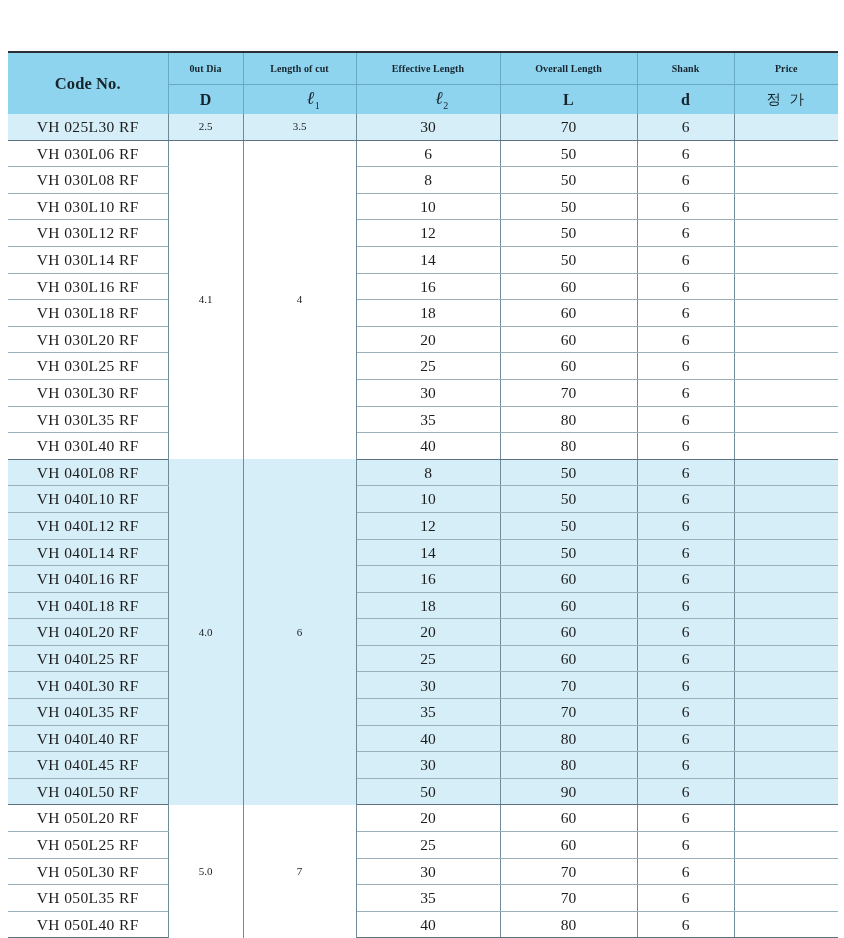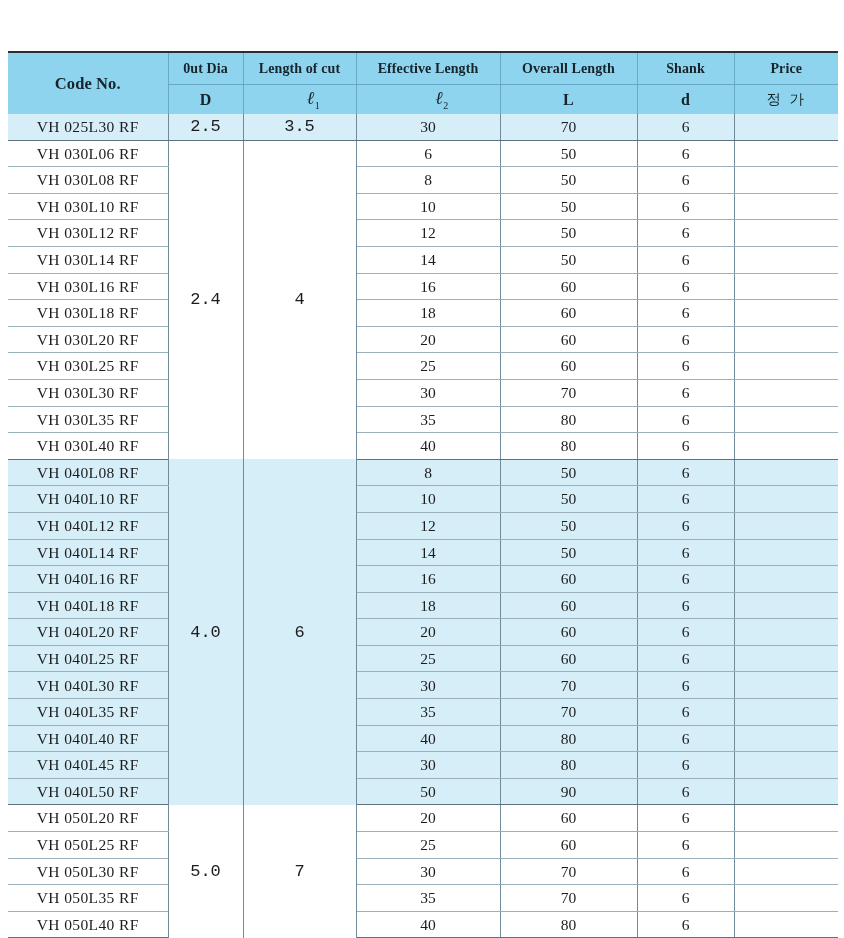--- a/index.html
+++ b/index.html
@@ -39,21 +39,21 @@
   table.spec col.c-l2    { width: 144px; }
   table.spec col.c-L     { width: 137px; }
   table.spec col.c-d2    { width: 97px;  }
   table.spec col.c-price { width: 104px; }
 
   thead th {
     background: #8FD4EF;
     border-left: 1px solid #6aa9c4;
     border-right: 1px solid #6aa9c4;
     font-weight: bold;
-    font-size: 14px;
+    font-size: 10px;
     color: #16242b;
     padding: 0;
     text-align: center;
     vertical-align: middle;
     letter-spacing: 0.1px;
   }
   thead th.code-head {
     border-left: none;
     font-size: 16.5px;
   }
@@ -98,22 +98,21 @@
   }
   tbody td.code {
     border-left: none;
     text-align: center;
     letter-spacing: 0.4px;
     font-size: 15.5px;
   }
   tbody td.price { border-right: none; }
   tbody td.grp {
     border-bottom: none;
-    font-size: 17px;
-    font-family: Liberation Mono, monospace;
+    font-size: 11px;
   }
   tbody tr.tinted > td { background: #D6EEF7; }
   tbody tr.tinted > td.grp { background: #D6EEF7; }
   tbody tr:last-child > td { border-bottom: none; }
   tbody tr.grp-end > td { border-bottom: 1px solid #5d727e; }
 </style>
 </head>
 <body>
 
 <div id="page">
@@ -158,21 +157,21 @@
             <td class="code">VH 025L30 RF</td>
             <td class="grp" rowspan="1">2.5</td>
             <td class="grp" rowspan="1">3.5</td>
             <td>30</td>
             <td>70</td>
             <td>6</td>
             <td class="price"></td>
           </tr>
           <tr>
             <td class="code">VH 030L06 RF</td>
-            <td class="grp" rowspan="12">2.4</td>
+            <td class="grp" rowspan="12">4.1</td>
             <td class="grp" rowspan="12">4</td>
             <td>6</td>
             <td>50</td>
             <td>6</td>
             <td class="price"></td>
           </tr>
           <tr>
             <td class="code">VH 030L08 RF</td>
             <td>8</td>
             <td>50</td>

